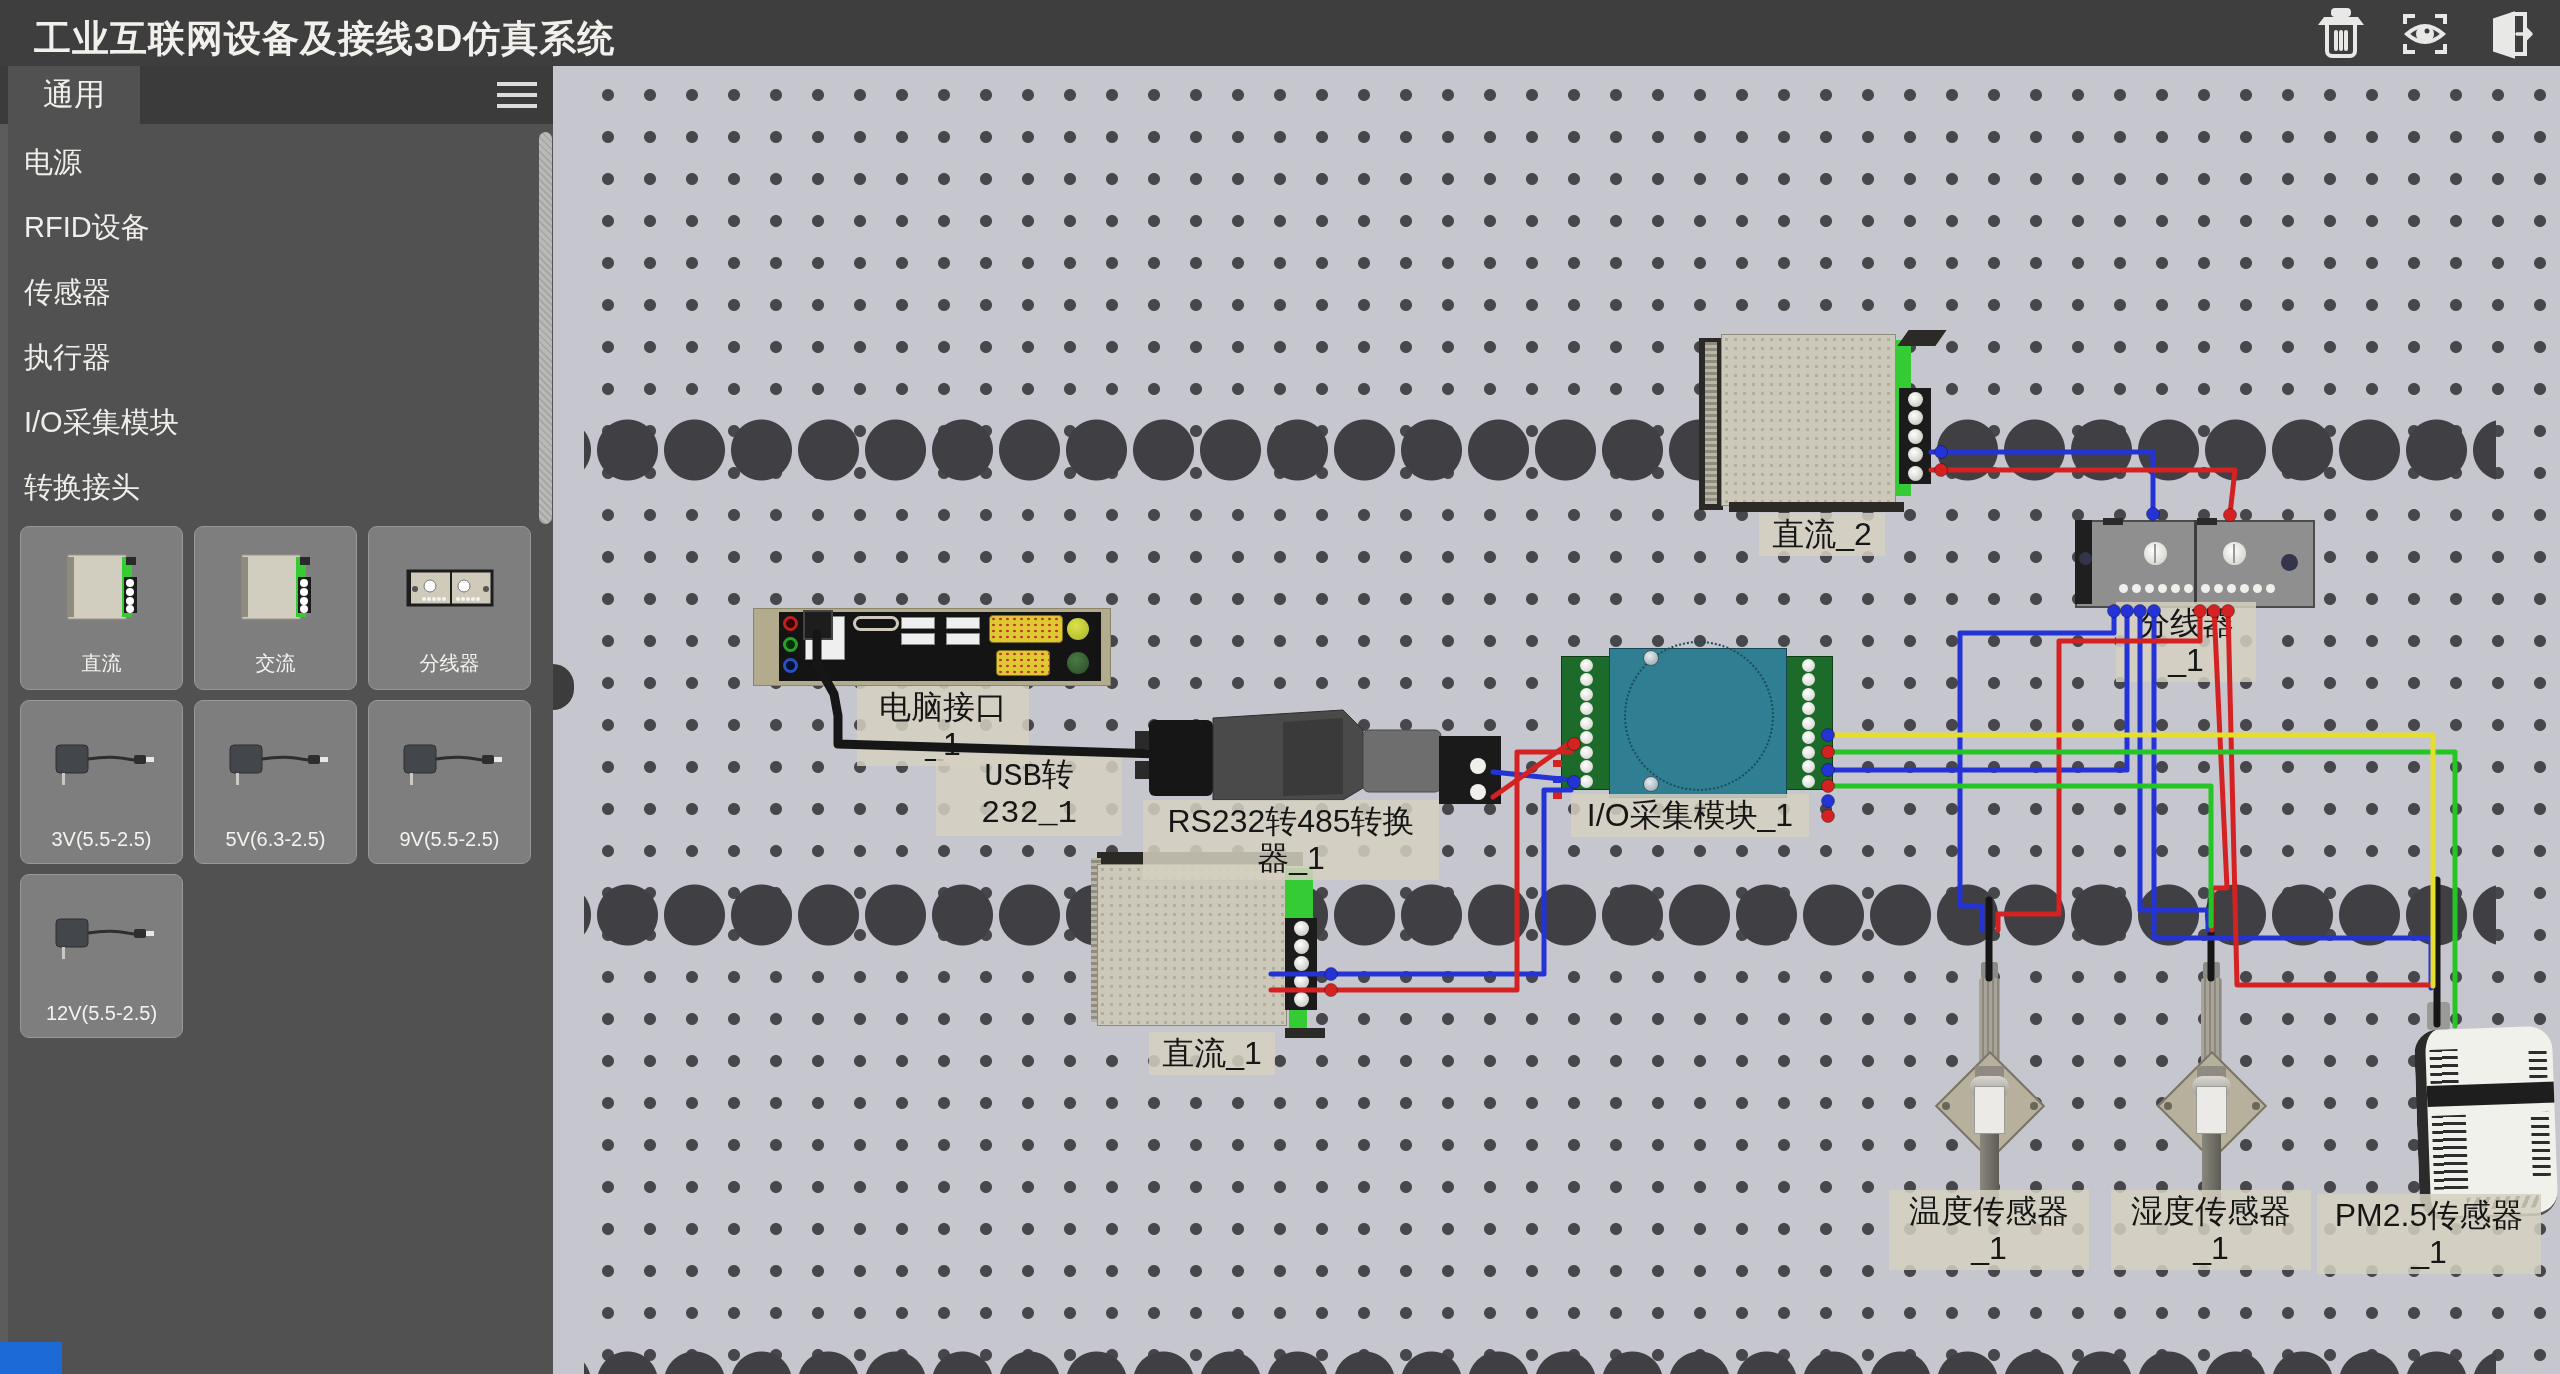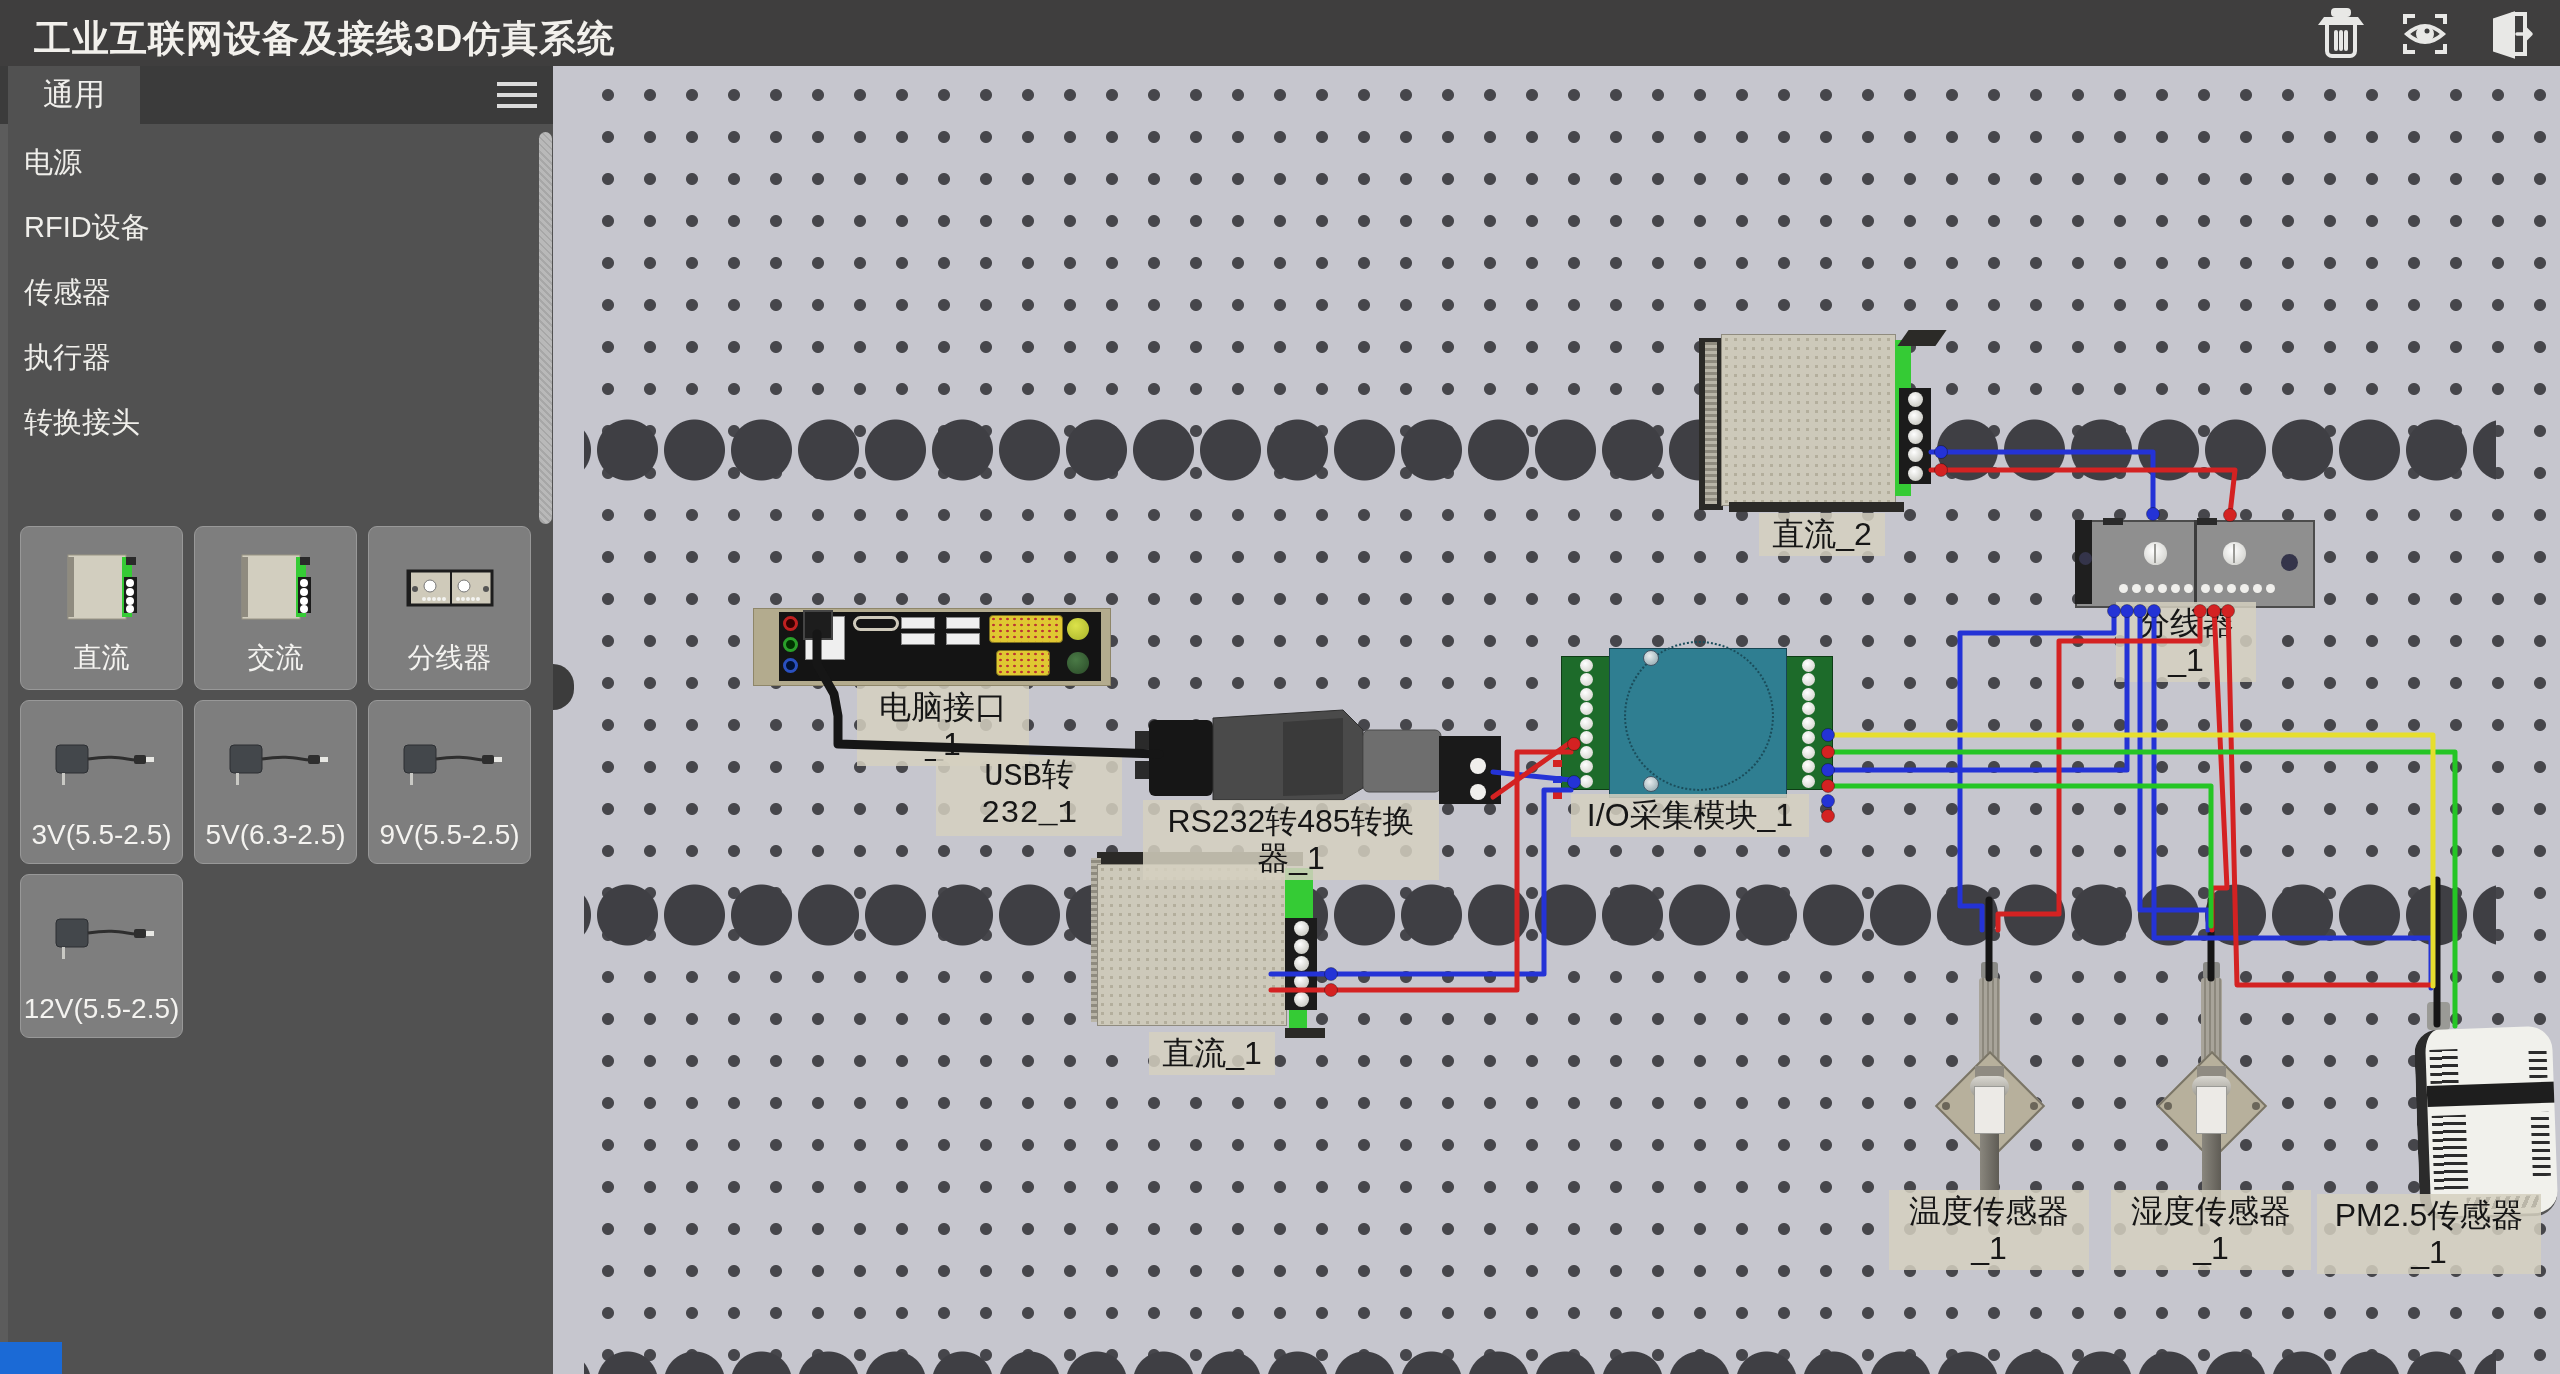--- a/index.html
+++ b/index.html
@@ -29,21 +29,21 @@
   #sb-handle { position:absolute; left:553px; top:664px; width:21px; height:46px; background:#3c3c3c;
                border-radius:0 23px 23px 0; cursor:pointer; z-index:31; }
 
   #cards { position:absolute; left:12px; top:460px; width:530px; display:grid;
            grid-template-columns:repeat(3,163px); gap:10px 11px; }
   .card { width:163px; height:164px; background:#7e7e7e; border:1px solid #989898; border-radius:9px;
           position:relative; cursor:pointer; }
   .card .thumb { position:absolute; left:0; top:14px; width:100%; height:96px; display:flex;
                  align-items:center; justify-content:center; }
   .card .clabel { position:absolute; left:0; bottom:12px; width:100%; text-align:center;
-                  color:#f4f3f0; font-size:28px; }
+                  color:#f4f3f0; font-size:20px; }
 
   
   #canvas { position:absolute; left:584px; top:66px; width:2007px; height:1308px; background:#c6c6ce; overflow:hidden;
             background-image:radial-gradient(circle,#46464b 5.5px,transparent 6.5px);
             background-size:42px 42px; background-position:3px 50px; }
   .bigdots { position:absolute; left:0; width:1912px; height:62px;
              background-image:radial-gradient(circle,#3f3f44 30px,transparent 31px);
              background-size:67px 62px; background-position:10px 0; }
   #wires { position:absolute; left:0; top:0; width:2007px; height:1308px; z-index:12; pointer-events:none; }
   .dev { position:absolute; z-index:8; }
@@ -170,20 +170,21 @@
           <div></div>
           <div></div>
           <div></div>
         </div>
     </div>
     <div id="sb-menu">
         <div class="menu-item">电源</div>
         <div class="menu-item">RFID设备</div>
         <div class="menu-item">传感器</div>
         <div class="menu-item">执行器</div>
+        <div class="menu-item">I/O采集模块</div>
         <div class="menu-item">转换接头</div>
       </div>
     <div id="sb-scroll"></div>
     <div id="cards">
         <div class="card">
           <div class="thumb">
             <svg width="84" height="80" viewBox="0 0 84 80">
       <rect x="8" y="6" width="58" height="64" fill="#d2cebf" stroke="#9a9584"></rect>
       <rect x="8" y="8" width="6" height="60" fill="#8f8b7f"></rect>
       <rect x="62" y="8" width="10" height="60" fill="#35cb35"></rect>

